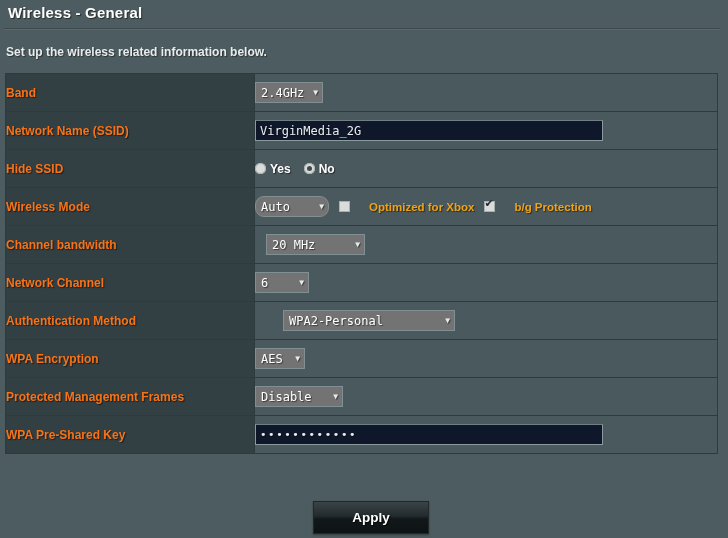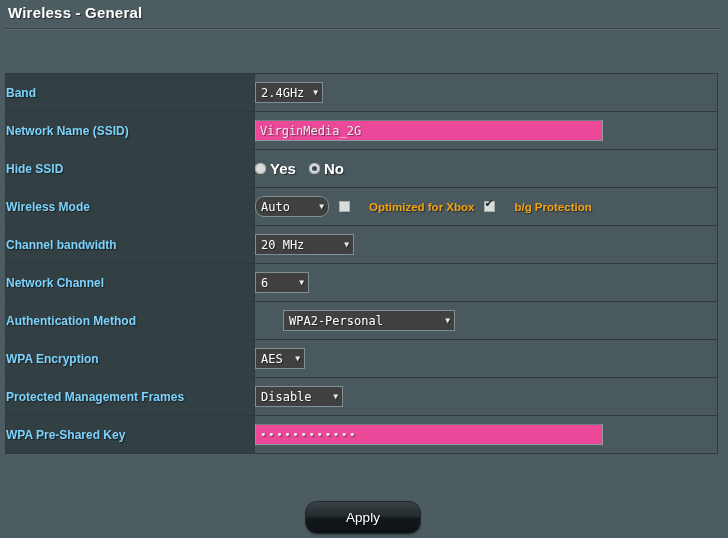--- a/index.html
+++ b/index.html
@@ -65,89 +65,89 @@
     height: 38px;
   }
   #settings-table td {
     border: 1px solid #2f3a3d;
     padding: 0;
     vertical-align: middle;
   }
   td.label-cell {
     width: 248px;
     background: #323f43;
-    color: #7dd3fc;
+    color: #f97316;
     font-size: 12px;
     font-weight: bold;
     padding-left: 9px;
     text-shadow: 1px 1px 1px rgba(0,0,0,0.5);
   }
   td.value-cell {
     background: #4a595d;
     padding-left: 9px;
   }
   .value-inner {
     display: flex;
     align-items: center;
     gap: 0;
   }
 
   
   .select-box {
     display: inline-flex;
     align-items: center;
     justify-content: space-between;
-    background: #404040;
+    background: #737373;
     border: 1px solid #7f8f93;
     color: #ffffff;
     font-family: "DejaVu Sans Mono", monospace;
     font-size: 12px;
     height: 21px;
     box-sizing: border-box;
     padding: 0 4px 0 5px;
     text-shadow: 1px 1px 1px rgba(0,0,0,0.5);
     cursor: pointer;
     white-space: nowrap;
   }
   .select-box .caret {
     font-size: 8px;
     margin-left: 8px;
     color: #e6ecee;
   }
   .sel-band      { width: 68px; }
   .sel-mode      { width: 74px; border-radius: 9px; }
-  .sel-bandwidth { width: 99px; }
+  .sel-bandwidth { width: 99px; margin-left: 11px; }
   .sel-channel   { width: 54px; }
   .sel-auth      { width: 172px; margin-left: 28px; }
   .sel-enc       { width: 50px; }
   .sel-pmf       { width: 88px; }
 
   .text-input {
-    background: #ec4899;
+    background: #0f172a;
     border: 1px solid #8b9a9e;
     border-top-color: #6f7f84;
     color: #e9eef0;
     font-family: "DejaVu Sans Mono", monospace;
     font-size: 12px;
     height: 21px;
     box-sizing: border-box;
     padding: 0 4px;
     line-height: 19px;
     text-shadow: 1px 1px 1px rgba(0,0,0,0.45);
     outline: none;
   }
   .inp-ssid { width: 348px; }
   .inp-psk  { width: 348px; font-family: "DejaVu Sans", sans-serif; letter-spacing: 1.6px; font-size: 11px; }
   .inp-gkri { width: 62px; }
 
   .radio-group {
     display: flex;
     align-items: center;
     gap: 5px;
-    font-size: 15px;
+    font-size: 12px;
     color: #ffffff;
     font-weight: bold;
     text-shadow: 1px 1px 1px rgba(0,0,0,0.5);
   }
   .radio-group .r-item {
     display: inline-flex;
     align-items: center;
     gap: 4px;
     cursor: pointer;
     margin-right: 8px;
@@ -205,44 +205,45 @@
   
   #apply-area {
     position: absolute;
     left: 0;
     top: 497px;
     width: 728px;
     height: 41px;
   }
   #apply-button {
     position: absolute;
-    left: 305px;
+    left: 313px;
     top: 4px;
     width: 114px;
     height: 31px;
-    border-radius: 12px;
+    border-radius: 0;
     border: 1px solid #20282b;
     background: linear-gradient(180deg, #3a4347 0%, #232b2e 45%, #12181a 55%, #0d1214 100%);
     color: #ffffff;
     font-size: 13.5px;
-    font-weight: normal;
+    font-weight: bold;
     text-shadow: 1px 1px 1px rgba(0,0,0,0.8);
     cursor: pointer;
     display: flex;
     align-items: center;
     justify-content: center;
     box-shadow: 0 1px 2px rgba(0,0,0,0.35);
   }
 </style>
 </head>
 <body>
 
 <div id="header-area">
   <div id="page-title">Wireless - General</div>
   <div id="title-divider"></div>
+  <div id="page-subtitle">Set up the wireless related information below.</div>
 </div>
 
 <table id="settings-table">
   <tbody>
 
     <tr>
       <td class="label-cell">Band</td>
       <td class="value-cell">
         <div class="value-inner">
           <div class="select-box sel-band">

